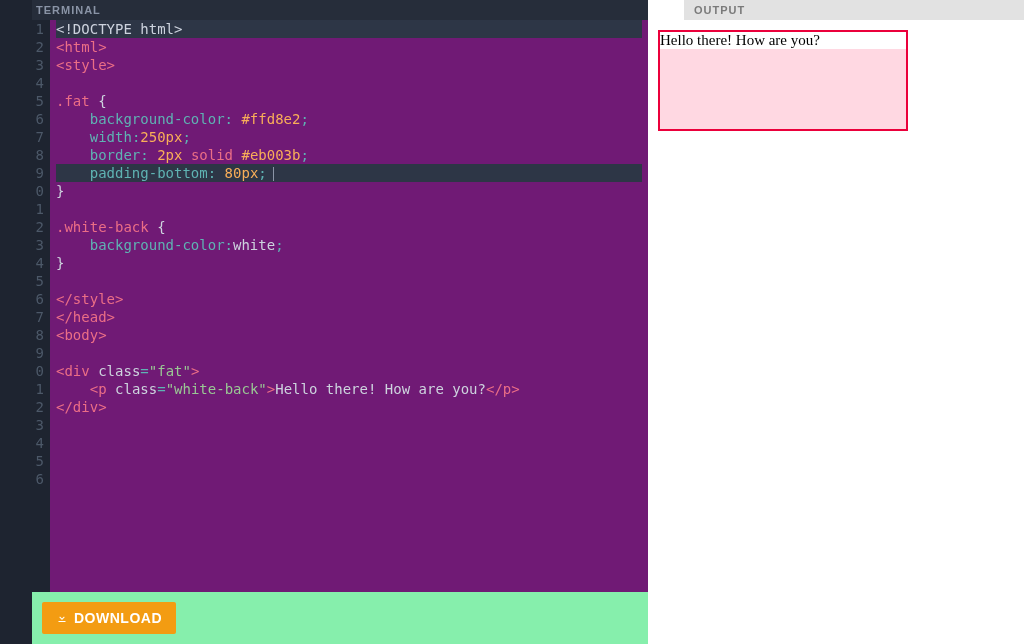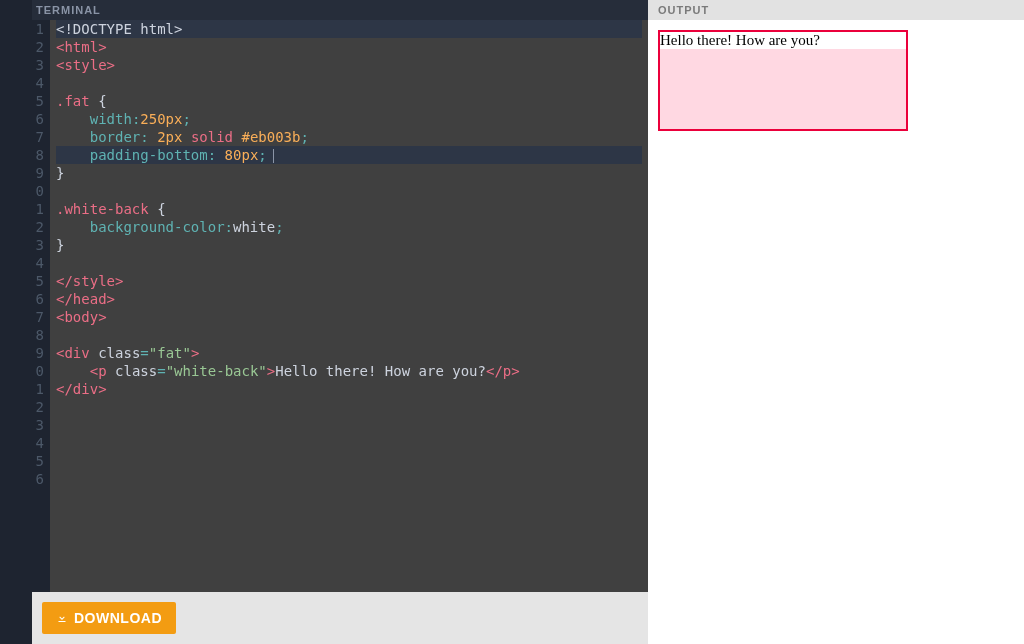--- a/index.html
+++ b/index.html
@@ -4,50 +4,50 @@
 <style>
   * { box-sizing: border-box; margin: 0; padding: 0; }
   html, body { width: 1024px; height: 644px; overflow: hidden; font-family: sans-serif; }
   body { display: flex; background: #ffffff; }
 
   .editor-pane { width: 648px; height: 100%; background: #1e2430; display: flex; flex-direction: column; padding-left: 32px; }
   .editor-header { background: #262d3a; color: #8a94a6; font-size: 11px; font-weight: 600; letter-spacing: 1px; padding: 4px 4px; font-family: Helvetica, Arial, sans-serif; }
   .code-area { flex: 1; display: flex; font-family: "Menlo","Consolas",monospace; font-size: 14px; line-height: 18px; position: relative; }
   .gutter { background: #1e2430; color: #4c5868; text-align: right; padding: 0 6px 0 0; user-select: none; width: 18px; }
   .gutter div { height: 18px; }
-  .code { flex: 1; background: #404040; color: #cdd3de; padding: 0 6px; position: relative; }
+  .code { flex: 1; background: #701a75; color: #cdd3de; padding: 0 6px; position: relative; }
   .code .line { height: 18px; white-space: pre; }
   .line.hl { background: #2d3646; }
   .line:first-child { background: #2d3646; }
 
   
   .tk-decl { color: #cdd3de; }
   .tk-tag  { color: #eb6e86; }      
   .tk-attr { color: #cdd3de; }
   .tk-prop { color: #5fb3b3; }      
   .tk-punct{ color: #5fb3b3; }
   .tk-valc { color: #f9ae58; }      
   .tk-valk { color: #eb6e86; margin-top: 28px; }
   .tk-str  { color: #99c794; }      
   .tk-text { color: #cdd3de; }
   .tk-white{ color: #cdd3de; }
 
   .cursor-bar { display:inline-block; width:1px; height:14px; border-left:1px solid #8a94a6; vertical-align: middle; margin-left:6px;}
 
-  .download-bar { padding: 10px; background: #e5e5e5; }
+  .download-bar { padding: 10px; background: #86efac; }
   .download-btn {
     background: #f39c12; color: #fff; border: none; padding: 8px 14px;
     font-size: 14px; font-weight: 700; letter-spacing: 0.5px; cursor: pointer;
     display: inline-flex; align-items: center; gap: 6px; border-radius: 2px;
     font-family: Helvetica, Arial, sans-serif;
   }
   .dl-icon { width: 12px; height: 12px; }
 
   .output-pane { flex: 1; height: 100%; background: #ffffff; display: flex; flex-direction: column; }
-  .output-header { background: #e2e2e2; color: #7a7a7a; font-size: 11px; font-weight: 600; letter-spacing: 1px; padding: 4px 10px; font-family: Helvetica, Arial, sans-serif;}
+  .output-header { background: #e2e2e2; color: #7a7a7a; font-size: 11px; font-weight: 600; letter-spacing: 1px; padding: 4px 10px; font-family: Helvetica, Arial, sans-serif; margin-left: 36px;}
   .output-body { flex:1; background: #ffffff; padding: 10px 0 0 10px; font-family: "Times New Roman", serif; font-size: 15px; }
 
   .render-fat { background: #ffd8e2; width: 250px; border: 2px solid #eb003b; padding-bottom: 80px; }
   .render-whiteback { background: #ffffff; margin: 0; }
 </style>
 </head>
 <body>
 
 <div class="editor-pane">
   <div class="editor-header">TERMINAL</div>
@@ -81,20 +81,21 @@
       <div>5</div>
       <div>6</div>
     </div>
 
     <div class="code">
       <div class="line"><span class="tk-decl">&lt;!DOCTYPE html&gt;</span></div>
       <div class="line"><span class="tk-tag">&lt;</span><span class="tk-tag">html</span><span class="tk-tag">&gt;</span></div>
       <div class="line"><span class="tk-tag">&lt;</span><span class="tk-tag">style</span><span class="tk-tag">&gt;</span></div>
       <div class="line"></div>
       <div class="line"><span class="tk-tag">.fat</span><span class="tk-white"> {</span></div>
+      <div class="line"><span>    </span><span class="tk-prop">background-color</span><span class="tk-punct">: </span><span class="tk-valc">#ffd8e2</span><span class="tk-punct">;</span></div>
       <div class="line"><span>    </span><span class="tk-prop">width</span><span class="tk-punct">:</span><span class="tk-valc">250px</span><span class="tk-punct">;</span></div>
       <div class="line"><span>    </span><span class="tk-prop">border</span><span class="tk-punct">: </span><span class="tk-valc">2px </span><span class="tk-valk">solid </span><span class="tk-valc">#eb003b</span><span class="tk-punct">;</span></div>
       <div class="line hl"><span>    </span><span class="tk-prop">padding-bottom</span><span class="tk-punct">: </span><span class="tk-valc">80px</span><span class="tk-punct">;</span><span class="cursor-bar"></span></div>
       <div class="line"><span class="tk-white">}</span></div>
       <div class="line"></div>
       <div class="line"><span class="tk-tag">.white-back</span><span class="tk-white"> {</span></div>
       <div class="line"><span>    </span><span class="tk-prop">background-color</span><span class="tk-punct">:</span><span class="tk-white">white</span><span class="tk-punct">;</span></div>
       <div class="line"><span class="tk-white">}</span></div>
       <div class="line"></div>
       <div class="line"><span class="tk-tag">&lt;/</span><span class="tk-tag">style</span><span class="tk-tag">&gt;</span></div>

